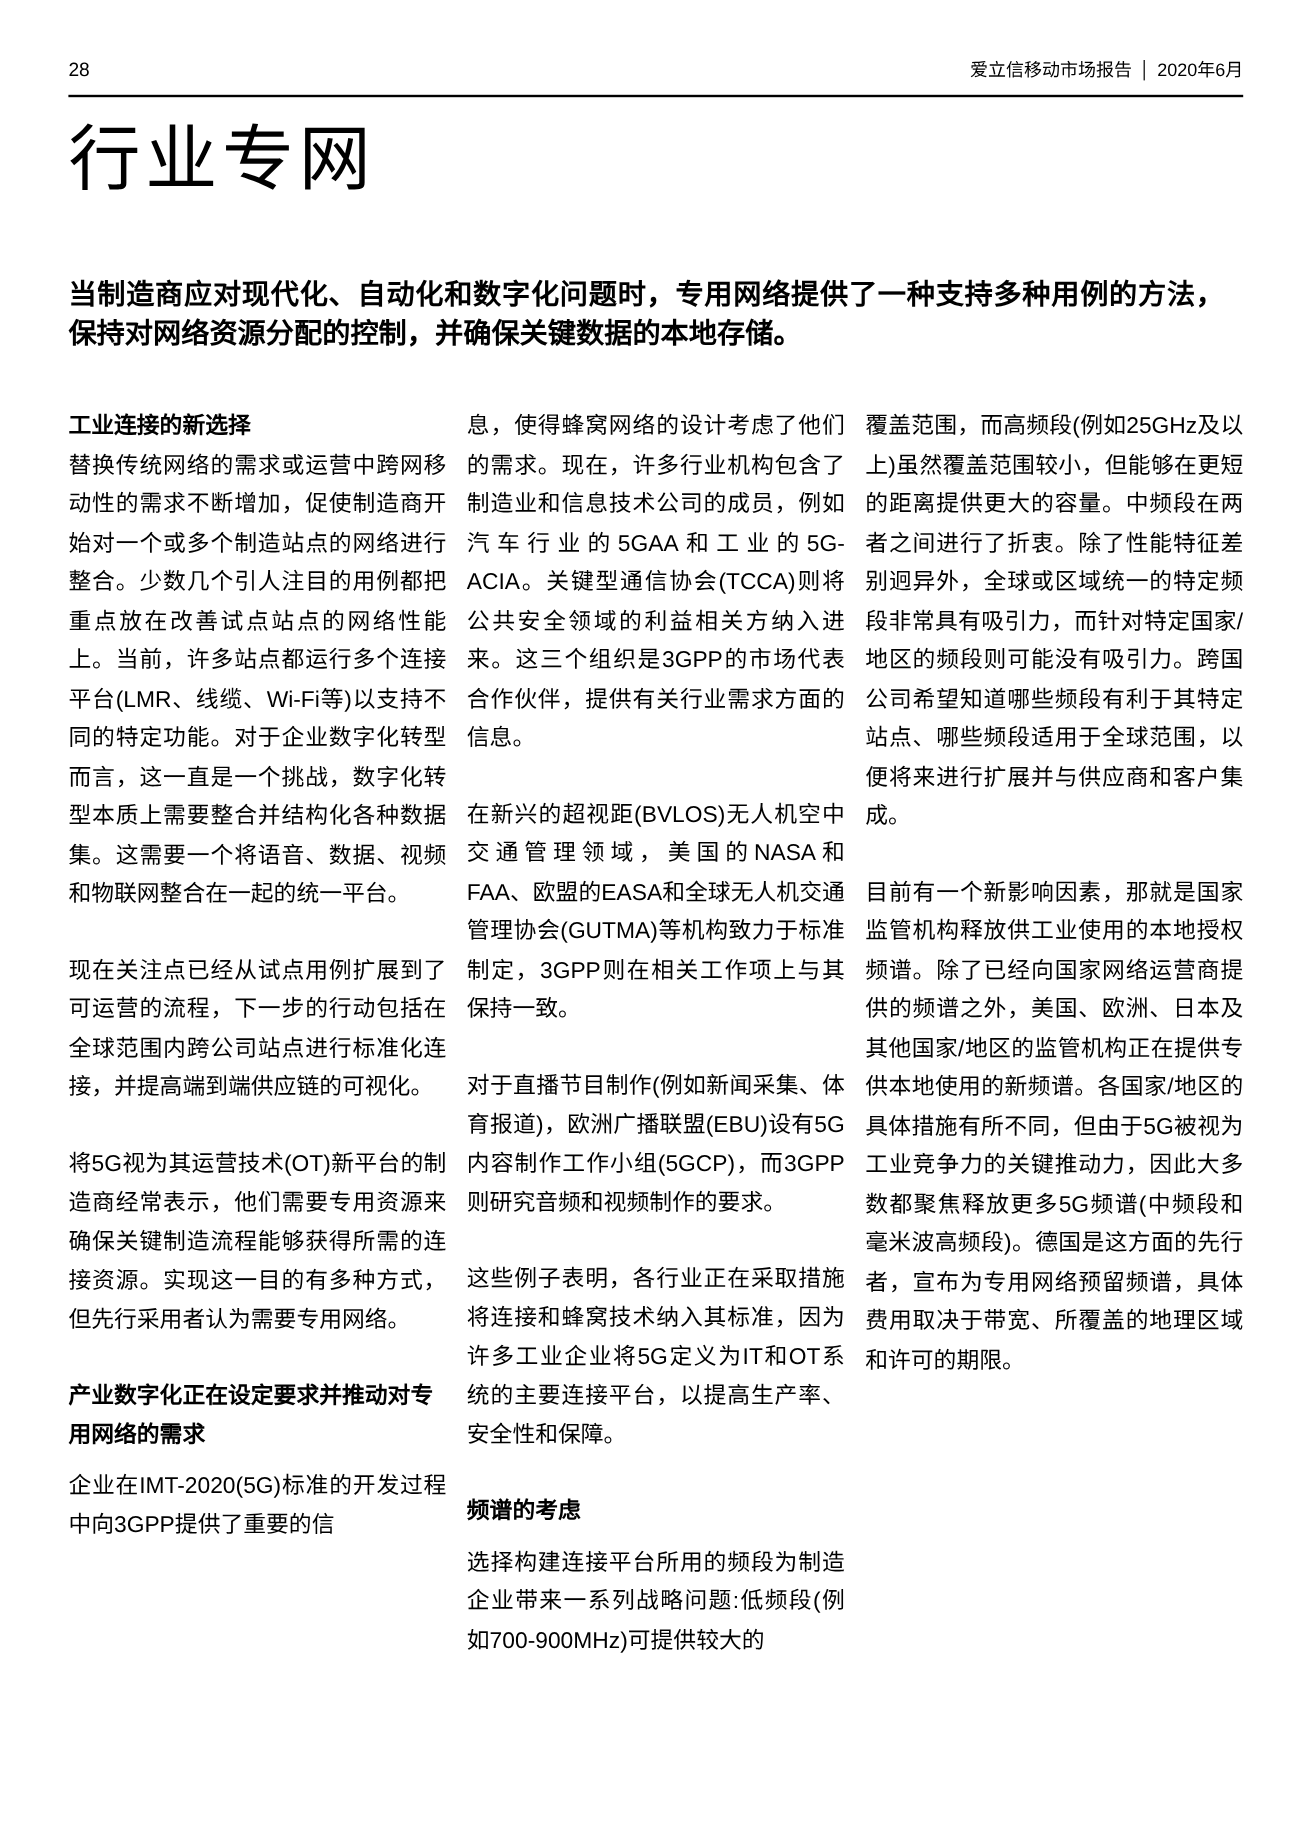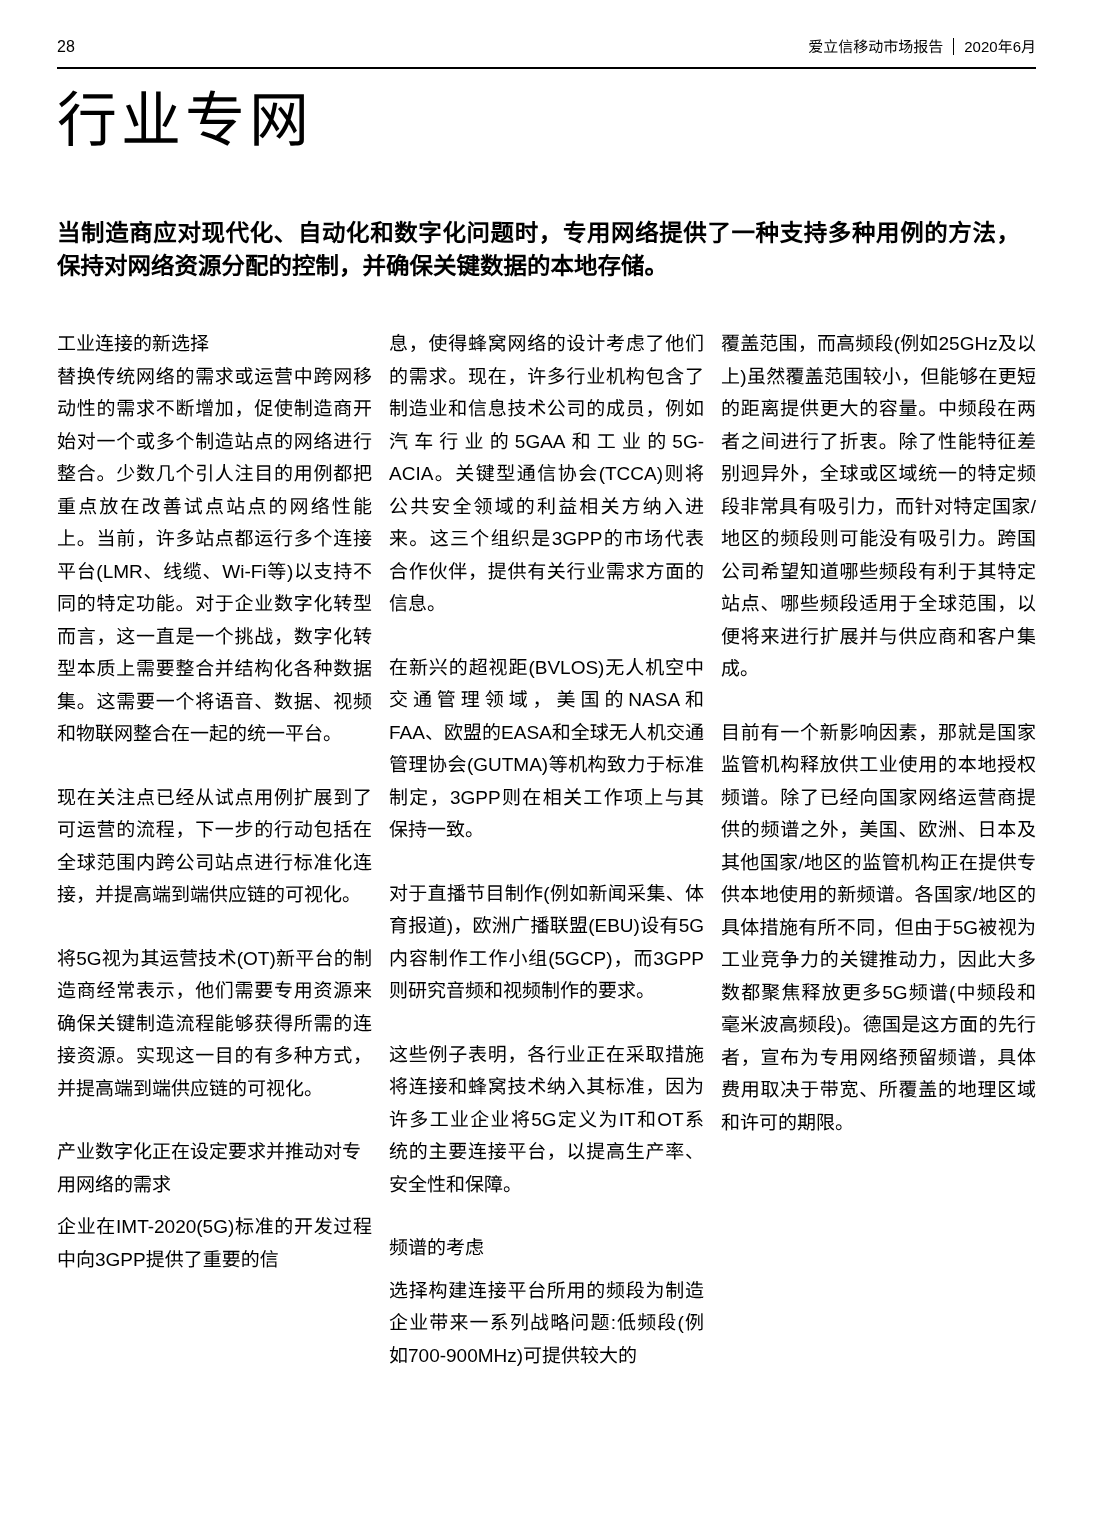--- a/index.html
+++ b/index.html
@@ -9,21 +9,21 @@
     color: #000000;
     font-family: "Liberation Sans", "DejaVu Sans", sans-serif;
   }
   .page {
     position: relative;
     width: 1093px;
     height: 1535px;
     margin: 0 auto;
     background: #ffffff;
     overflow: hidden;
-    padding: 0 57px;
+    padding: 12px 57px;
   }
   
   .header {
     display: flex;
     justify-content: space-between;
     align-items: flex-end;
     padding-top: 38px;
   }
   .page-number {
     font-size: 16px;
@@ -81,21 +81,21 @@
     line-height: 32.5px;
     text-align: justify;
     text-justify: inter-character;
     font-weight: 400;
   }
   .col-para:last-child { margin-bottom: 0; margin-top: 10px; }
   .col-heading {
     margin: 0;
     font-size: 19px;
     line-height: 32.5px;
-    font-weight: 400;
+    font-weight: 700;
     text-align: left;
   }
 </style>
 </head>
 <body>
 
 <div class="page">
 
   <div class="header">
     <span class="page-number">28</span>
@@ -110,21 +110,21 @@
 
   <h1 class="doc-title">行业专网</h1>
 
   <p class="lead">当制造商应对现代化、自动化和数字化问题时，专用网络提供了一种支持多种用例的方法，保持对网络资源分配的控制，并确保关键数据的本地存储。</p>
 
   <div class="columns">
     <div class="col">
         <h3 class="col-heading">工业连接的新选择</h3>
         <p class="col-para">替换传统网络的需求或运营中跨网移动性的需求不断增加，促使制造商开始对一个或多个制造站点的网络进行整合。少数几个引人注目的用例都把重点放在改善试点站点的网络性能上。当前，许多站点都运行多个连接平台(LMR、线缆、Wi-Fi等)以支持不同的特定功能。对于企业数字化转型而言，这一直是一个挑战，数字化转型本质上需要整合并结构化各种数据集。这需要一个将语音、数据、视频和物联网整合在一起的统一平台。</p>
         <p class="col-para">现在关注点已经从试点用例扩展到了可运营的流程，下一步的行动包括在全球范围内跨公司站点进行标准化连接，并提高端到端供应链的可视化。</p>
-        <p class="col-para">将5G视为其运营技术(OT)新平台的制造商经常表示，他们需要专用资源来确保关键制造流程能够获得所需的连接资源。实现这一目的有多种方式，并提高端到端供应链的可视化。</p>
+        <p class="col-para">将5G视为其运营技术(OT)新平台的制造商经常表示，他们需要专用资源来确保关键制造流程能够获得所需的连接资源。实现这一目的有多种方式，但先行采用者认为需要专用网络。</p>
         <h3 class="col-heading">产业数字化正在设定要求并推动对专用网络的需求</h3>
         <p class="col-para">企业在IMT-2020(5G)标准的开发过程中向3GPP提供了重要的信</p>
       </div>
     <div class="col">
         <p class="col-para">息，使得蜂窝网络的设计考虑了他们的需求。现在，许多行业机构包含了制造业和信息技术公司的成员，例如汽车行业的5GAA和工业的5G-ACIA。关键型通信协会(TCCA)则将公共安全领域的利益相关方纳入进来。这三个组织是3GPP的市场代表合作伙伴，提供有关行业需求方面的信息。</p>
         <p class="col-para">在新兴的超视距(BVLOS)无人机空中交通管理领域，美国的NASA和FAA、欧盟的EASA和全球无人机交通管理协会(GUTMA)等机构致力于标准制定，3GPP则在相关工作项上与其保持一致。</p>
         <p class="col-para">对于直播节目制作(例如新闻采集、体育报道)，欧洲广播联盟(EBU)设有5G内容制作工作小组(5GCP)，而3GPP则研究音频和视频制作的要求。</p>
         <p class="col-para">这些例子表明，各行业正在采取措施将连接和蜂窝技术纳入其标准，因为许多工业企业将5G定义为IT和OT系统的主要连接平台，以提高生产率、安全性和保障。</p>
         <h3 class="col-heading">频谱的考虑</h3>
         <p class="col-para">选择构建连接平台所用的频段为制造企业带来一系列战略问题:低频段(例如700-900MHz)可提供较大的</p>

